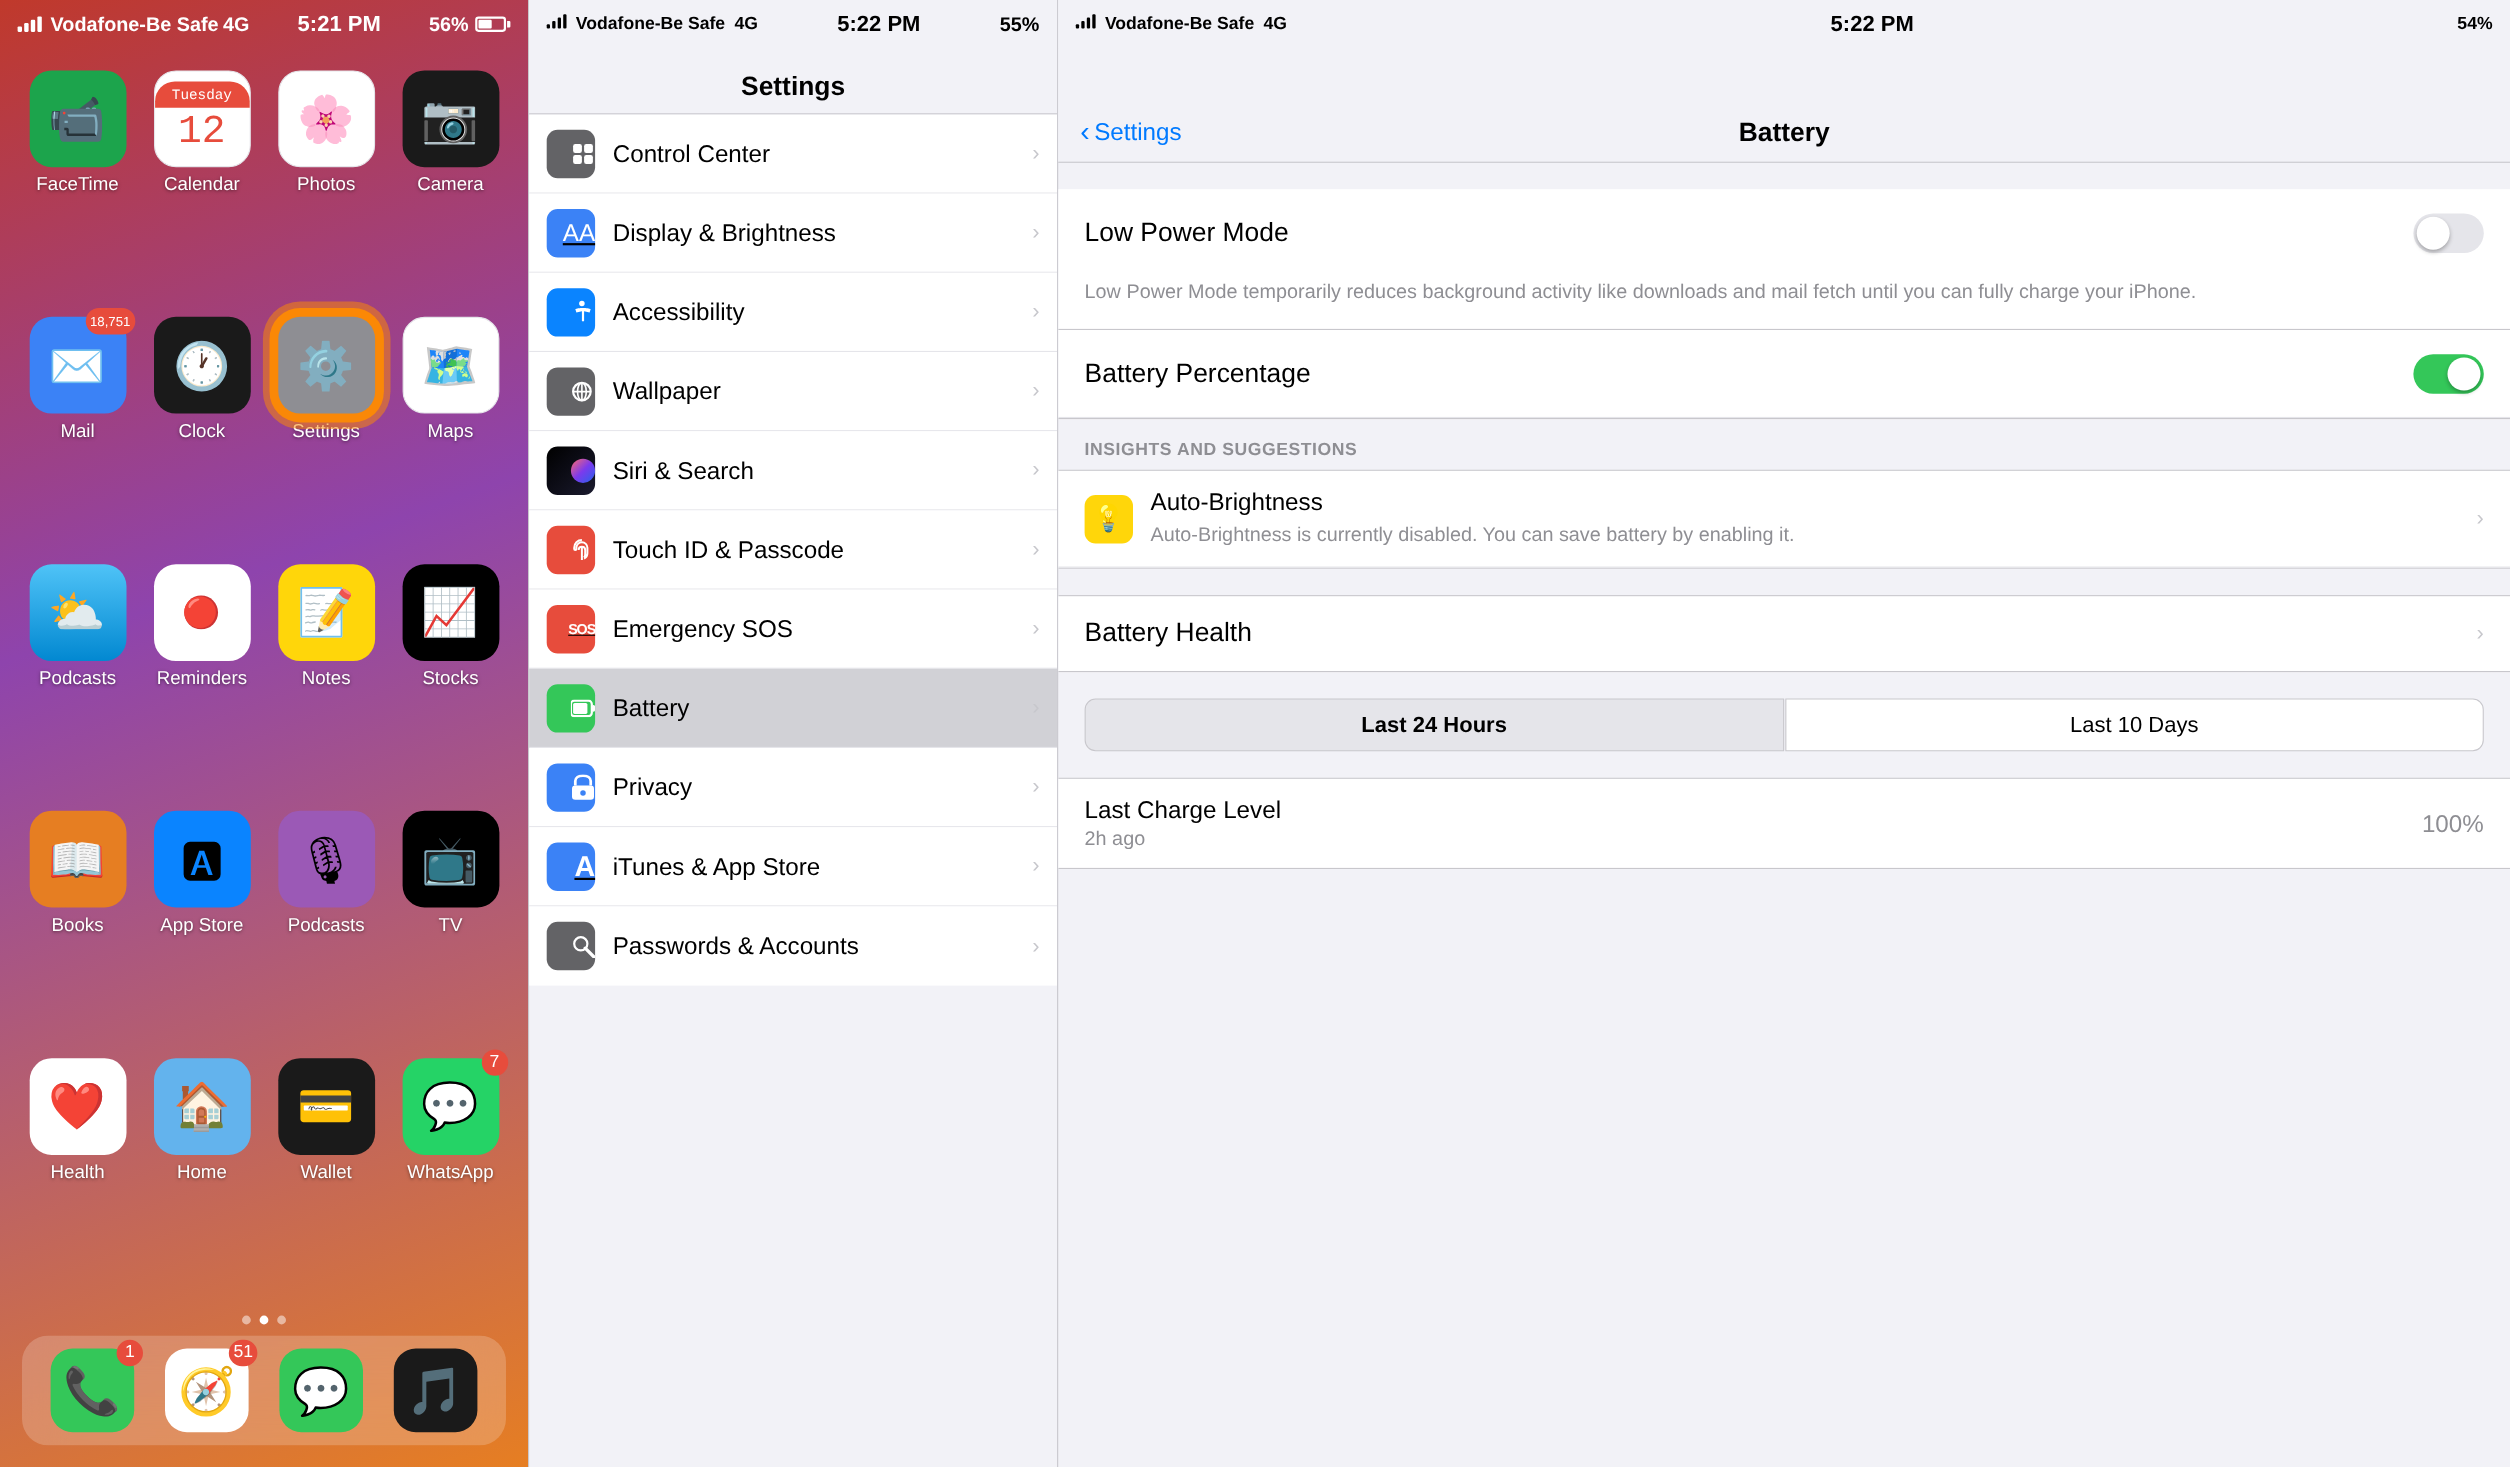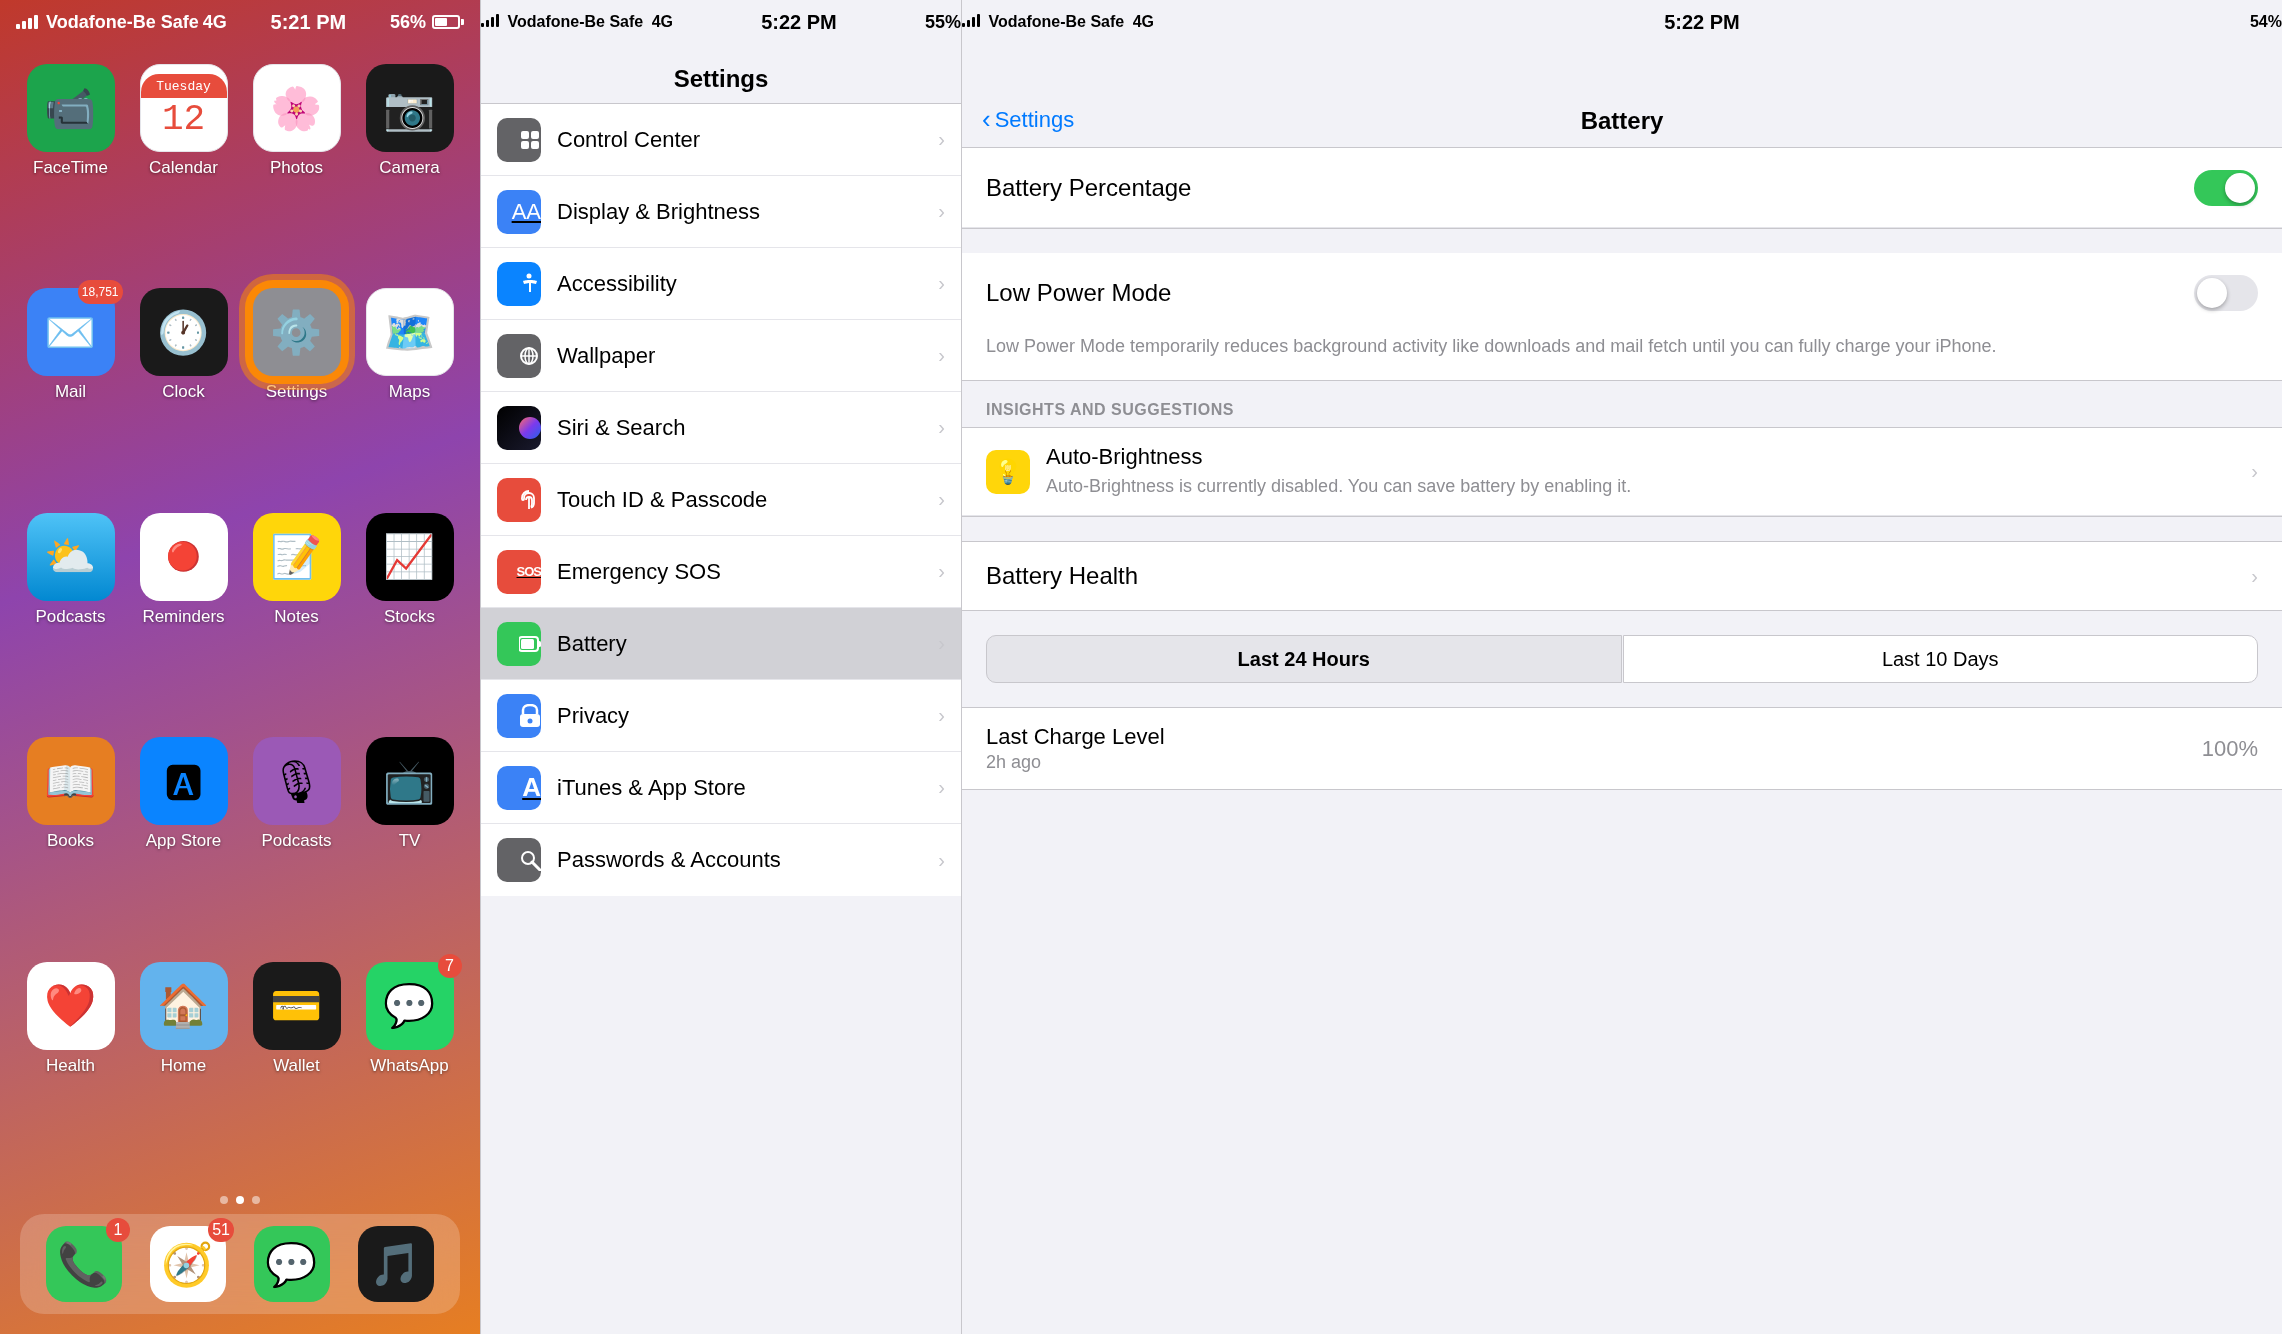--- a/index.html
+++ b/index.html
@@ -129,21 +129,21 @@
       flex-direction: column;
       border-left: 1px solid #c8c7cc;
     }
 
     .ios-status-bar {
       height: 44px;
       background: #f2f2f7;
       display: flex;
       justify-content: space-between;
       align-items: center;
-      padding: 0 0;
+      padding: 0 16px;
       font-size: 18px;
       font-weight: 600;
       gap: 31px;
     }
 
     .nav-header {
       height: 60px;
       background: #f2f2f7;
       display: flex;
       align-items: flex-end;
@@ -732,37 +732,37 @@
     <div class="back-btn">
       <span class="back-chevron">‹</span>
       <span>Settings</span>
     </div>
     <div class="battery-title">Battery</div>
     <div class="battery-spacer"></div>
   </div>
 
   <div class="battery-content">
 
+    <div class="battery-card" style="margin-top:24px;">
+      <div class="low-power-row">
+        <span class="low-power-label">Low Power Mode</span>
+        <div class="toggle-switch off">
+          <div class="toggle-knob"></div>
+        </div>
+      </div>
+      <div class="low-power-desc">Low Power Mode temporarily reduces background activity like downloads and mail fetch until you can fully charge your iPhone.</div>
+    </div>
+
     <div class="battery-card">
       <div class="battery-toggle-row">
         <span class="battery-toggle-label">Battery Percentage</span>
         <div class="toggle-switch on">
           <div class="toggle-knob"></div>
         </div>
       </div>
-    </div>
-
-    <div class="battery-card" style="margin-top:24px;">
-      <div class="low-power-row">
-        <span class="low-power-label">Low Power Mode</span>
-        <div class="toggle-switch off">
-          <div class="toggle-knob"></div>
-        </div>
-      </div>
-      <div class="low-power-desc">Low Power Mode temporarily reduces background activity like downloads and mail fetch until you can fully charge your iPhone.</div>
     </div>
 
     <div>
       <div class="insights-header">INSIGHTS AND SUGGESTIONS</div>
       <div class="insight-card">
         <div class="insight-row">
           <div class="insight-icon">
             <span style="font-size:24px;">💡</span>
           </div>
           <div class="insight-text">

